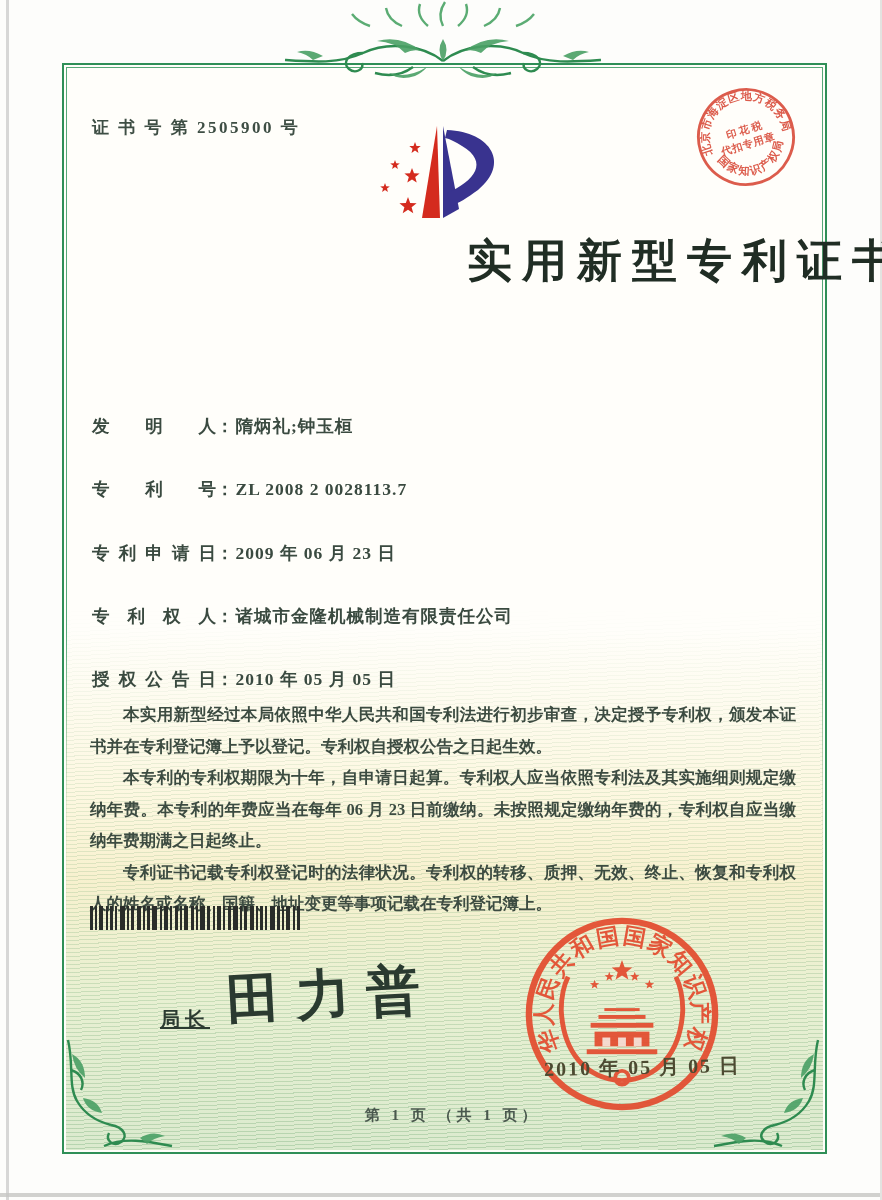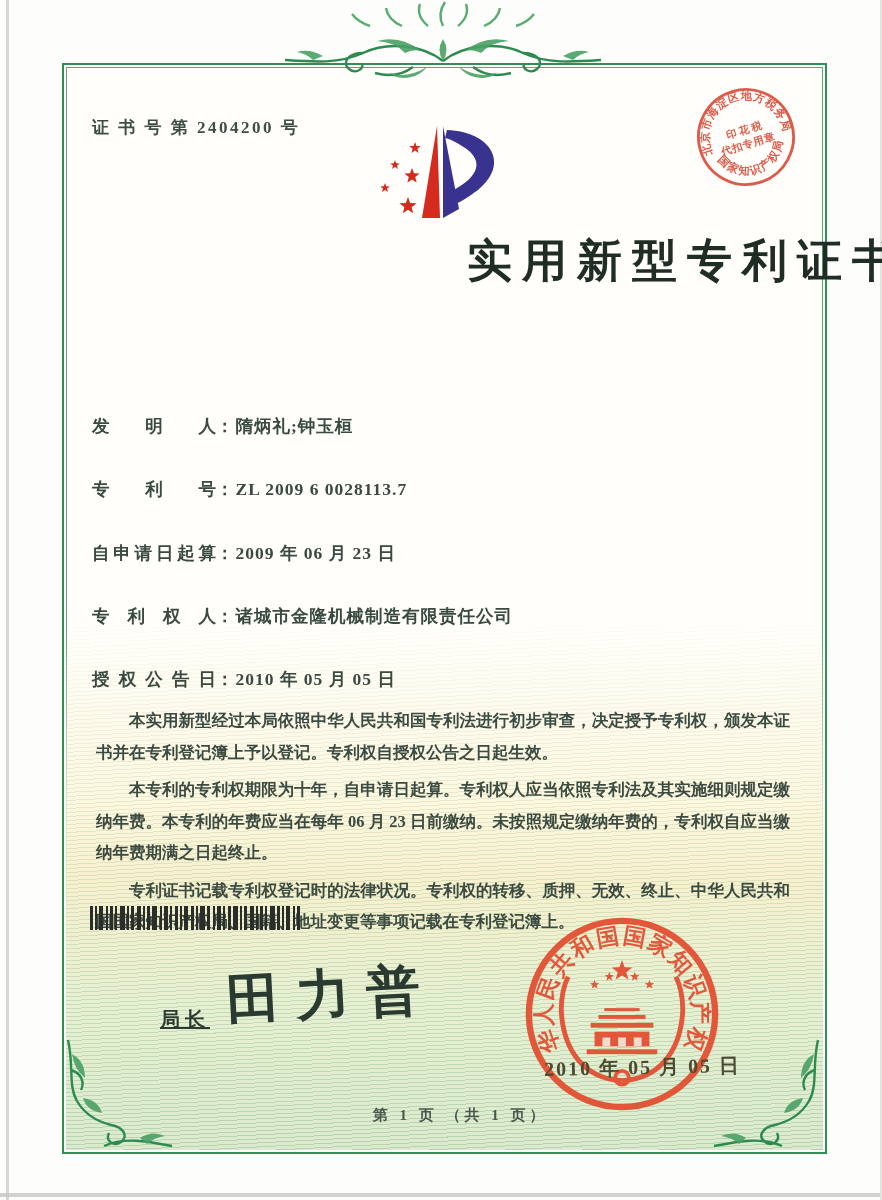--- a/index.html
+++ b/index.html
@@ -24,32 +24,32 @@
   
   .certno{position:absolute;left:92px;top:116px;font-size:17px;font-weight:600;color:#3e4e44;letter-spacing:2.5px;}
   .title{position:absolute;left:62px;top:231px;width:845px;text-align:right;
          font-size:45px;font-weight:700;color:#202d24;letter-spacing:10px;}
   .field{position:absolute;left:92px;font-size:17.5px;font-weight:600;color:#3a4a40;white-space:nowrap;}
   .field .lbl{display:inline-block;width:124px;text-align:justify;text-align-last:justify;vertical-align:bottom;}
   .field .col{display:inline-block;margin:0 2px 0 0;}
   .field .val{letter-spacing:1px;}
   .paras{position:absolute;left:90px;top:699px;width:706px;font-size:16.5px;line-height:31.5px;
          font-weight:600;color:#3c4b41;text-align:justify;}
-  .paras p{margin:6px;text-indent:2em;}
+  .paras p{margin:0;text-indent:2em;}
   .barcode{position:absolute;left:90px;top:906px;width:300px;height:24px;}
   .barcode i{display:inline-block;height:24px;background:#2a2d2a;vertical-align:top;}
   .sig-label{position:absolute;left:160px;top:1006px;font-size:20px;font-weight:700;color:#2c3b31;letter-spacing:5px;text-decoration:underline;}
   .sig-name{position:absolute;left:226px;top:958px;width:240px;font-size:54px;font-weight:600;color:#2a3a30;
             letter-spacing:16px;transform:rotate(-3deg);white-space:nowrap;}
   .seal-box{position:absolute;left:524px;top:916px;width:196px;height:196px;opacity:.92;}
   .seal-date{position:absolute;left:544px;top:1054px;font-size:20px;font-weight:700;color:#4c4a31;
              letter-spacing:2px;transform:rotate(-1.2deg);white-space:nowrap;}
   .tax-stamp{position:absolute;left:692px;top:83px;width:108px;height:108px;transform:rotate(-17deg);opacity:.85;}
   .logo{position:absolute;left:370px;top:118px;width:145px;height:110px;}
-  .footer{position:absolute;left:80px;top:1106px;width:761px;text-align:center;
+  .footer{position:absolute;left:72px;top:1106px;width:761px;text-align:center;
           font-size:15px;font-weight:600;color:#4a584e;letter-spacing:4px;}
   .flourish-top{position:absolute;left:283px;top:34px;width:320px;height:60px;}
   .flourish-tip{position:absolute;left:330px;top:0;width:226px;height:26px;}
   .corner-fl{position:absolute;width:108px;height:110px;}
   .corner-left{left:64px;top:1040px;}
   .corner-right{left:714px;top:1040px;transform:scaleX(-1);}
   svg{display:block;overflow:visible;}
 </style>
 </head>
 <body>
@@ -122,21 +122,21 @@
       <path d="M40,106 C60,97 82,101 108,106"></path>
       <path d="M7,30 c10,3 14,12 10,20"></path>
     </g>
     <g fill="#4aa065" opacity=".9">
       <path d="M8,14 q13,7 13,24 q-11,-9 -13,-24 z"></path>
       <path d="M19,58 q15,2 19,15 q-15,-2 -19,-15 z"></path>
       <path d="M76,98 q12,-8 25,-2 q-12,2 -18,8 z"></path>
     </g>
   </svg>
 
-  <div class="certno">证 书 号 第 2404200 号</div>
+  <div class="certno">证 书 号 第 2505900 号</div>
 
   <svg class="logo" viewBox="0 0 145 110">
     <polygon points="67,8 52,100 70,100" fill="#d42b1e"></polygon>
     <polygon points="73,8 73,100 89,91" fill="#39338f"></polygon>
     <path d="M77,12 C122,14 140,46 108,72 C97,80 89,85 81,88 L77,75 C105,63 119,44 92,28 C86,24 80,21 75,20 Z" fill="#39338f"></path>
     <polygon class="lstar" fill="#d42b1e" points="45.0,24.0 46.5,28.0 50.7,28.1 47.4,30.8 48.5,34.9 45.0,32.5 41.5,34.9 42.6,30.8 39.3,28.1 43.5,28.0"></polygon>
     <polygon class="lstar" fill="#d42b1e" points="25.0,42.0 26.2,45.3 29.8,45.5 27.0,47.6 27.9,51.0 25.0,49.1 22.1,51.0 23.0,47.6 20.2,45.5 23.8,45.3"></polygon>
     <polygon class="lstar" fill="#d42b1e" points="42.0,50.0 44.0,55.3 49.6,55.5 45.2,59.0 46.7,64.5 42.0,61.4 37.3,64.5 38.8,59.0 34.4,55.5 40.0,55.3"></polygon>
     <polygon class="lstar" fill="#d42b1e" points="15.0,65.0 16.2,68.3 19.8,68.5 17.0,70.6 17.9,74.0 15.0,72.1 12.1,74.0 13.0,70.6 10.2,68.5 13.8,68.3"></polygon>
     <polygon class="lstar" fill="#d42b1e" points="38.0,79.0 40.2,84.9 46.6,85.2 41.6,89.2 43.3,95.3 38.0,91.8 32.7,95.3 34.4,89.2 29.4,85.2 35.8,84.9"></polygon>
@@ -157,36 +157,36 @@
     <text x="75" y="70" text-anchor="middle" font-size="14.5" font-weight="bold" fill="#d6402e">印 花 税</text>
     <text x="75" y="90" text-anchor="middle" font-size="14.5" font-weight="bold" fill="#d6402e" letter-spacing="1">代扣专用章</text>
   </svg>
 
   <div class="title">实用新型专利证书</div>
 
   <div class="field" style="top:414px">
     <span class="lbl">发明人</span><span class="col">：</span><span class="val">隋炳礼;钟玉桓</span>
   </div>
   <div class="field" style="top:477px">
-    <span class="lbl">专利号</span><span class="col">：</span><span class="val">ZL 2009 6 0028113.7</span>
+    <span class="lbl">专利号</span><span class="col">：</span><span class="val">ZL 2008 2 0028113.7</span>
   </div>
   <div class="field" style="top:541px">
-    <span class="lbl">自申请日起算</span><span class="col">：</span><span class="val">2009 年 06 月 23 日</span>
+    <span class="lbl">专利申请日</span><span class="col">：</span><span class="val">2009 年 06 月 23 日</span>
   </div>
   <div class="field" style="top:604px">
     <span class="lbl">专利权人</span><span class="col">：</span><span class="val">诸城市金隆机械制造有限责任公司</span>
   </div>
   <div class="field" style="top:667px">
     <span class="lbl">授权公告日</span><span class="col">：</span><span class="val">2010 年 05 月 05 日</span>
   </div>
 
   <div class="paras">
     <p>本实用新型经过本局依照中华人民共和国专利法进行初步审查，决定授予专利权，颁发本证书并在专利登记簿上予以登记。专利权自授权公告之日起生效。</p>
     <p>本专利的专利权期限为十年，自申请日起算。专利权人应当依照专利法及其实施细则规定缴纳年费。本专利的年费应当在每年 06 月 23 日前缴纳。未按照规定缴纳年费的，专利权自应当缴纳年费期满之日起终止。</p>
-    <p>专利证书记载专利权登记时的法律状况。专利权的转移、质押、无效、终止、中华人民共和国国家知识产权局、国籍、地址变更等事项记载在专利登记簿上。</p>
+    <p>专利证书记载专利权登记时的法律状况。专利权的转移、质押、无效、终止、恢复和专利权人的姓名或名称、国籍、地址变更等事项记载在专利登记簿上。</p>
   </div>
 
   <div class="barcode"><i style="width: 3px; margin-right: 2px;"></i><i style="width: 2px; margin-right: 2px;"></i><i style="width: 4px; margin-right: 3px;"></i><i style="width: 2px; margin-right: 2px;"></i><i style="width: 3px; margin-right: 2px;"></i><i style="width: 2px; margin-right: 3px;"></i><i style="width: 5px; margin-right: 2px;"></i><i style="width: 2px; margin-right: 2px;"></i><i style="width: 3px; margin-right: 3px;"></i><i style="width: 4px; margin-right: 2px;"></i><i style="width: 2px; margin-right: 2px;"></i><i style="width: 3px; margin-right: 2px;"></i><i style="width: 5px; margin-right: 3px;"></i><i style="width: 2px; margin-right: 2px;"></i><i style="width: 4px; margin-right: 2px;"></i><i style="width: 2px; margin-right: 3px;"></i><i style="width: 3px; margin-right: 2px;"></i><i style="width: 2px; margin-right: 2px;"></i><i style="width: 4px; margin-right: 3px;"></i><i style="width: 3px; margin-right: 2px;"></i><i style="width: 2px; margin-right: 2px;"></i><i style="width: 5px; margin-right: 2px;"></i><i style="width: 3px; margin-right: 3px;"></i><i style="width: 2px; margin-right: 2px;"></i><i style="width: 4px; margin-right: 2px;"></i><i style="width: 2px; margin-right: 3px;"></i><i style="width: 3px; margin-right: 2px;"></i><i style="width: 5px; margin-right: 2px;"></i><i style="width: 2px; margin-right: 2px;"></i><i style="width: 3px; margin-right: 3px;"></i><i style="width: 4px; margin-right: 2px;"></i><i style="width: 2px; margin-right: 2px;"></i><i style="width: 3px; margin-right: 2px;"></i><i style="width: 2px; margin-right: 3px;"></i><i style="width: 5px; margin-right: 2px;"></i><i style="width: 3px; margin-right: 2px;"></i><i style="width: 2px; margin-right: 2px;"></i><i style="width: 4px; margin-right: 3px;"></i><i style="width: 2px; margin-right: 2px;"></i><i style="width: 3px; margin-right: 2px;"></i></div>
 
   <div class="sig-label">局长</div>
   <div class="sig-name">田力普</div>
 
   <svg class="seal-box" viewBox="0 0 200 200">
     <defs>
         <path id="arcSeal" d="M41,141.3 A72,72 0 1 1 159,141.3"></path>

